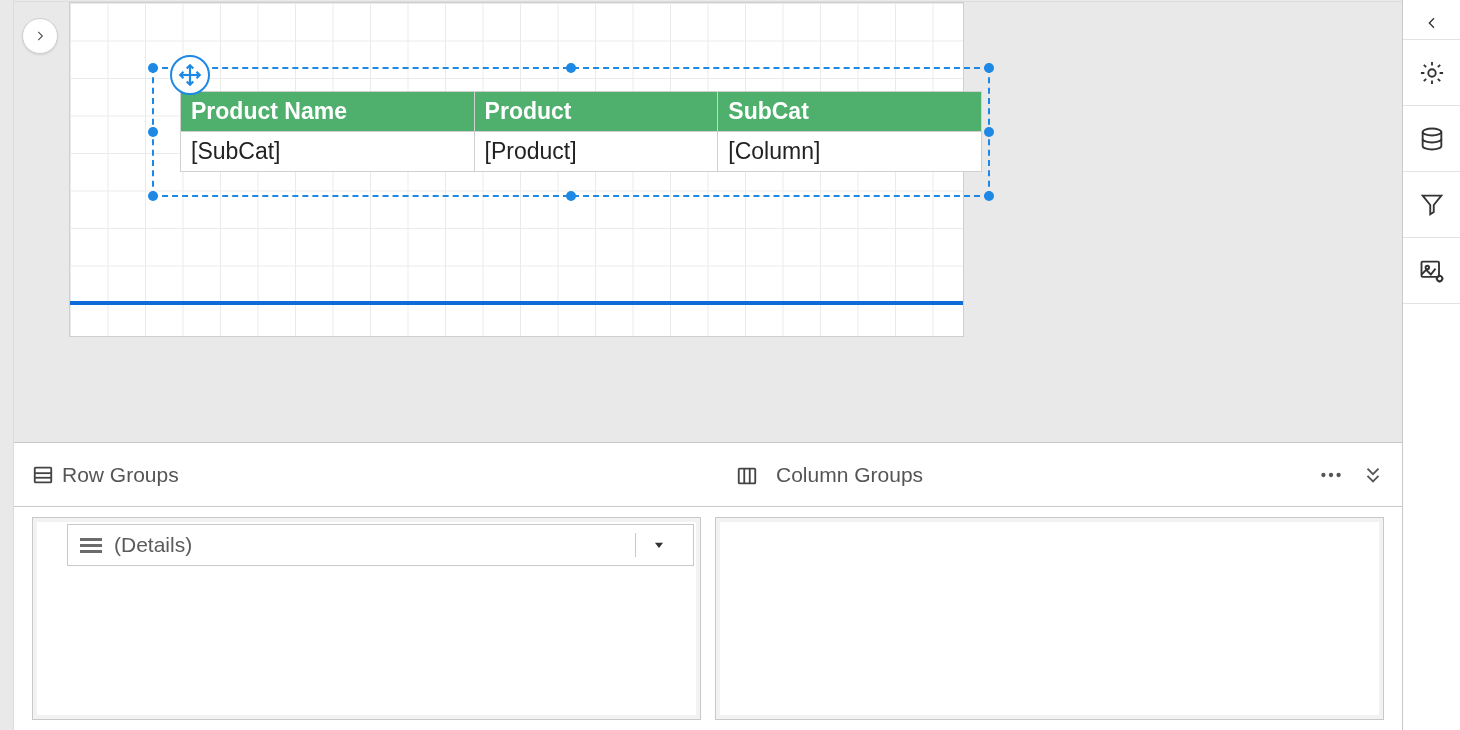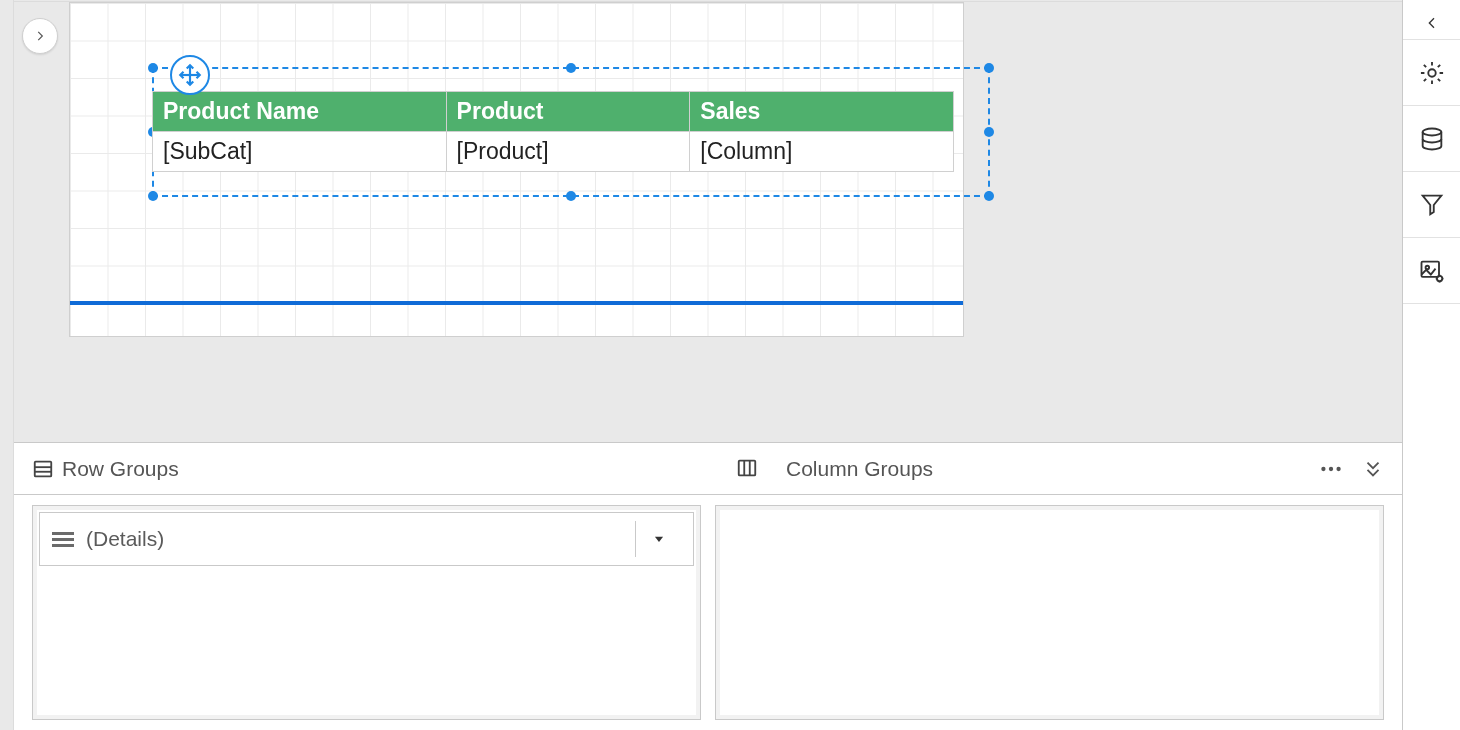--- a/index.html
+++ b/index.html
@@ -90,21 +90,21 @@
     border-radius: 50%;
     background: #fff;
     display:flex; align-items:center; justify-content:center;
     z-index: 40;
   }
   .move-handle svg { width: 26px; height: 26px; stroke:#1e88e5; fill:none; stroke-width:2; }
 
   
   .tablix {
     position: absolute;
-    left: 82px; top: 88px;
+    left: 110px; top: 88px;
     width: 802px;
     border-collapse: collapse;
     background: #fff;
     z-index: 30;
   }
   .tablix th, .tablix td {
     border: 1px solid #d0d0d0;
     text-align: left;
     padding: 6px 10px;
     font-size: 23px;
@@ -136,57 +136,58 @@
   .group-pane {
     border-top: 1px solid #c9c9c9;
     background: #fff;
     flex: 1;
     display: flex;
     flex-direction: column;
   }
   .group-header {
     display: flex;
     align-items: center;
-    height: 52px;
+    height: 64px;
     border-bottom: 1px solid #c9c9c9;
     padding: 0 18px;
     gap: 8px;
     color: #555;
     font-size: 21px;
   }
   .group-header .spacer { flex:1; }
-  .group-header .col-groups { display:flex; align-items:flex-start; gap:28px; margin-left: 0; }
+  .group-header .col-groups { display:flex; align-items:flex-end; gap:18px; margin-left: 0; }
   .group-header svg.hicon { width:22px; height:22px; stroke:#444; fill:none; stroke-width:2; }
   .group-header .right-actions { display:flex; align-items:center; gap:18px; margin-left:auto; }
   .dots, .chevrons { display:flex; align-items:center; color:#555; }
 
   .group-body {
     flex:1;
     display:flex;
     gap: 14px;
     padding: 10px 18px;
   }
   .group-col {
     flex:1;
     background:#fff;
     border:1px solid #c9c9c9;
     box-shadow: inset 0 0 0 4px #f2f2f2;
     padding:6px;
   }
   .detail-row {
-    height: 54px;
+    height: 42px;
     border:1px solid #c9c9c9;
     background:#fff;
     display:flex;
     align-items:center;
     padding:8px 12px;
     gap:12px;
     color:#5b5b5b;
     font-size:21px;
     position:relative;
+    margin-left:28px;
   }
   .detail-row .menu-icon { width:22px; display:flex; flex-direction:column; gap:3px; }
   .detail-row .menu-icon span { height:3px; background:#6b6b6b; width:100%; }
   .detail-row .drop-zone {
     margin-left:auto;
     width:46px; height:100%;
     border-left:1px solid #c9c9c9;
     display:flex; align-items:center; justify-content:center;
   }
   .detail-row .drop-zone svg { width:14px; height:14px; fill:#333; }
@@ -257,21 +258,21 @@
         <table class="tablix">
           <colgroup>
               <col class="col-a">
               <col class="col-b">
               <col class="col-c">
             </colgroup>
           <thead>
             <tr>
               <th>Product Name</th>
               <th>Product</th>
-              <th>Sales</th>
+              <th>SubCat</th>
             </tr>
           </thead>
           <tbody>
             <tr>
               <td>[SubCat]</td>
               <td>[Product]</td>
               <td>[Column]</td>
             </tr>
           </tbody>
         </table>

